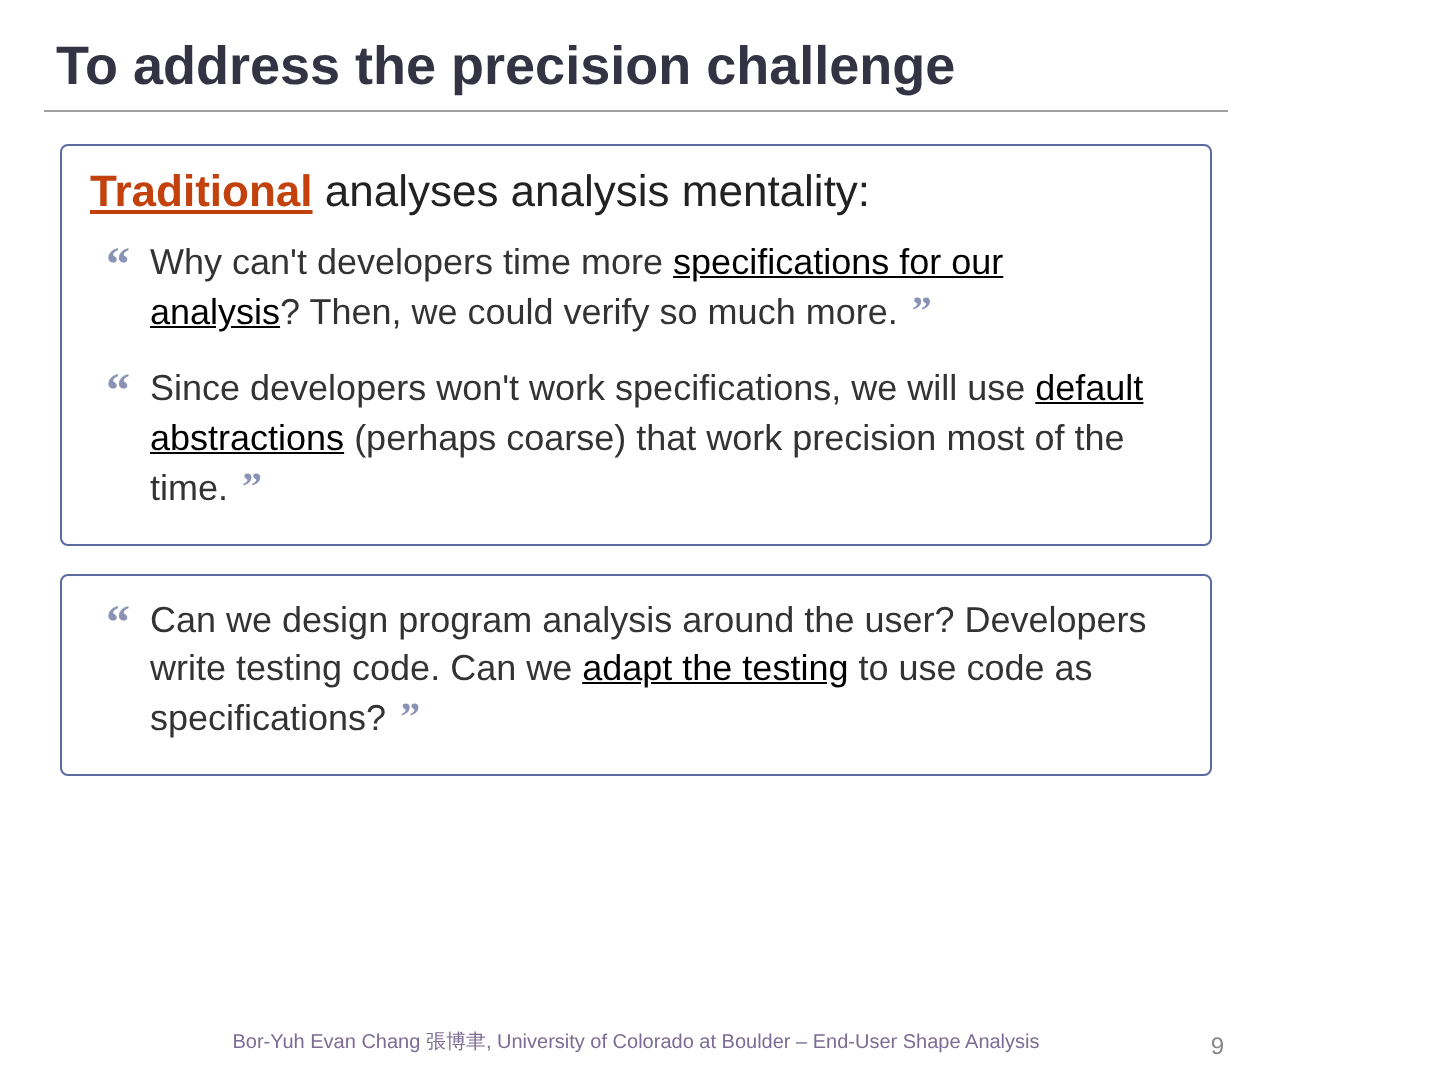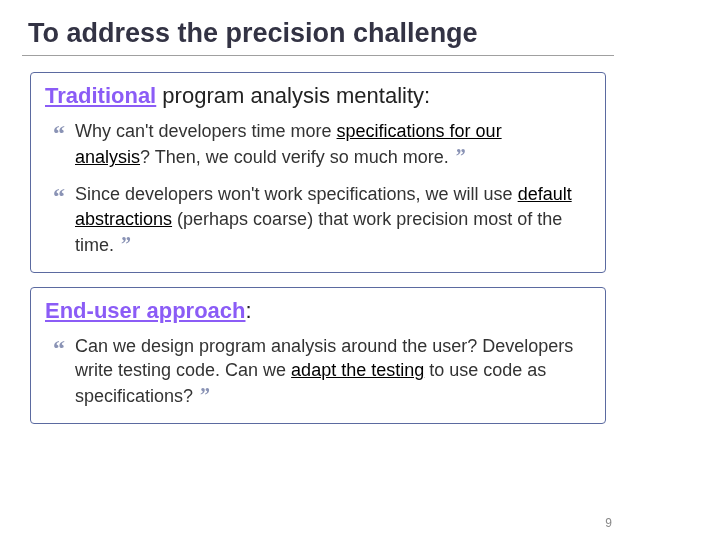--- a/index.html
+++ b/index.html
@@ -37,21 +37,21 @@
     box-sizing: border-box;
   }
   .section-heading {
     font-size: 22px;
     color: #222;
     margin: 0 0 10px 0;
   }
   .section-heading .ul {
     text-decoration: underline;
     font-weight: bold;
-    color: #8b5cf6;
+    color: #c2410c;
   }
   .quote {
     position: relative;
     margin: 0 0 12px 8px;
     padding: 0 12px 0 22px;
     font-size: 18px;
     line-height: 1.35;
     color: #333;
   }
   .quote:last-child { margin-bottom: 2px; }
@@ -94,43 +94,41 @@
 </head>
 <body>
 
 <div class="slide">
 
   <h1 class="title">To address the precision challenge</h1>
   <div class="title-underline"></div>
 
   <div class="box">
     <div class="section-heading">
-      <span class="ul">Traditional</span><span> program analysis mentality:</span>
+      <span class="ul">Traditional</span><span> analyses analysis mentality:</span>
     </div>
 
     <div class="quote">
       <span class="ql">“</span>
       <span>Why can't developers time more </span><span class="emph">specifications for our analysis</span><span>?  Then, we could verify so much more.</span>
       <span class="qr">”</span>
     </div>
 
     <div class="quote">
       <span class="ql">“</span>
       <span>Since developers won't work specifications, we will use </span><span class="emph">default abstractions</span><span> (perhaps coarse) that work precision most of the time.</span>
       <span class="qr">”</span>
     </div>
   </div>
 
   <div class="box">
-    <div class="section-heading">
-      <span class="ul">End-user approach</span><span>:</span>
-    </div>
 
     <div class="quote">
       <span class="ql">“</span>
       <span>Can we design program analysis around the user? Developers write testing code.  Can we </span><span class="emph">adapt the testing</span><span> to use code as specifications?</span>
       <span class="qr">”</span>
     </div>
   </div>
 
+  <div class="footer">Bor-Yuh Evan Chang 張博聿, University of Colorado at Boulder – End-User Shape Analysis</div>
   <div class="pagenum">9</div>
 
 </div>
 
 </body></html>

